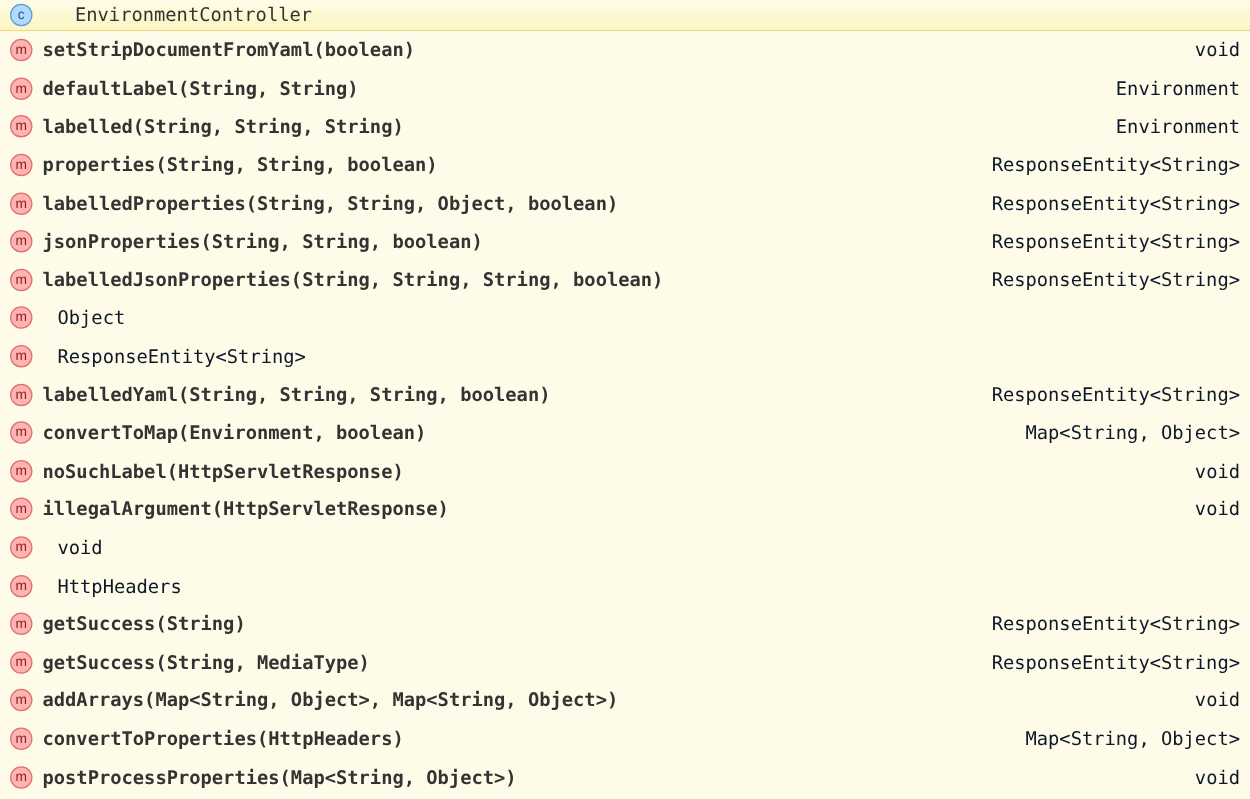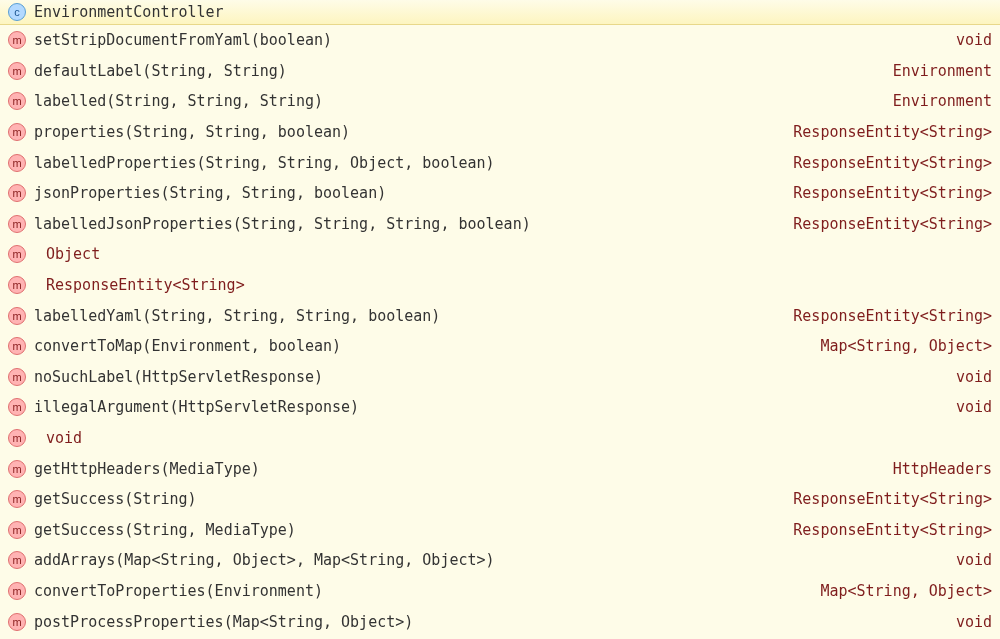--- a/index.html
+++ b/index.html
@@ -42,40 +42,42 @@
       color: #1a5490;
     }
     .icon-method {
       background: #ffb3b3;
       border: 1px solid #e07070;
       color: #8b2020;
     }
     .header-title {
       color: #333;
       font-family: "Menlo", "Monaco", "Consolas", monospace;
+      margin-left: 26px;
     }
     .method-list {
       list-style: none;
     }
     .method-row {
       display: flex;
       align-items: center;
       padding: 5px 8px;
       height: 30.6px;
       background: #fefce8;
     }
     .method-name {
       color: #333;
       flex: 1;
       white-space: nowrap;
       overflow: hidden;
       text-overflow: ellipsis;
+      font-weight: bold;
     }
     .method-return {
-      color: #7f1d1d;
+      color: #0f172a;
       white-space: nowrap;
       margin-left: 12px;
       text-align: right;
     }
   </style>
 </head>
 <body>
 
 <div class="header">
   <span class="icon-circle icon-class">c</span>
@@ -145,41 +147,40 @@
       <span class="icon-circle icon-method">m</span>
       <span class="method-name">illegalArgument(HttpServletResponse)</span>
       <span class="method-return">void</span>
     </li>
     <li class="method-row">
       <span class="icon-circle icon-method">m</span>
       <span class="method-return">void</span>
     </li>
     <li class="method-row">
       <span class="icon-circle icon-method">m</span>
-      <span class="method-name">getHttpHeaders(MediaType)</span>
       <span class="method-return">HttpHeaders</span>
     </li>
     <li class="method-row">
       <span class="icon-circle icon-method">m</span>
       <span class="method-name">getSuccess(String)</span>
       <span class="method-return">ResponseEntity&lt;String&gt;</span>
     </li>
     <li class="method-row">
       <span class="icon-circle icon-method">m</span>
       <span class="method-name">getSuccess(String, MediaType)</span>
       <span class="method-return">ResponseEntity&lt;String&gt;</span>
     </li>
     <li class="method-row">
       <span class="icon-circle icon-method">m</span>
       <span class="method-name">addArrays(Map&lt;String, Object&gt;, Map&lt;String, Object&gt;)</span>
       <span class="method-return">void</span>
     </li>
     <li class="method-row">
       <span class="icon-circle icon-method">m</span>
-      <span class="method-name">convertToProperties(Environment)</span>
+      <span class="method-name">convertToProperties(HttpHeaders)</span>
       <span class="method-return">Map&lt;String, Object&gt;</span>
     </li>
     <li class="method-row">
       <span class="icon-circle icon-method">m</span>
       <span class="method-name">postProcessProperties(Map&lt;String, Object&gt;)</span>
       <span class="method-return">void</span>
     </li>
   </ul>
 
 </body></html>

